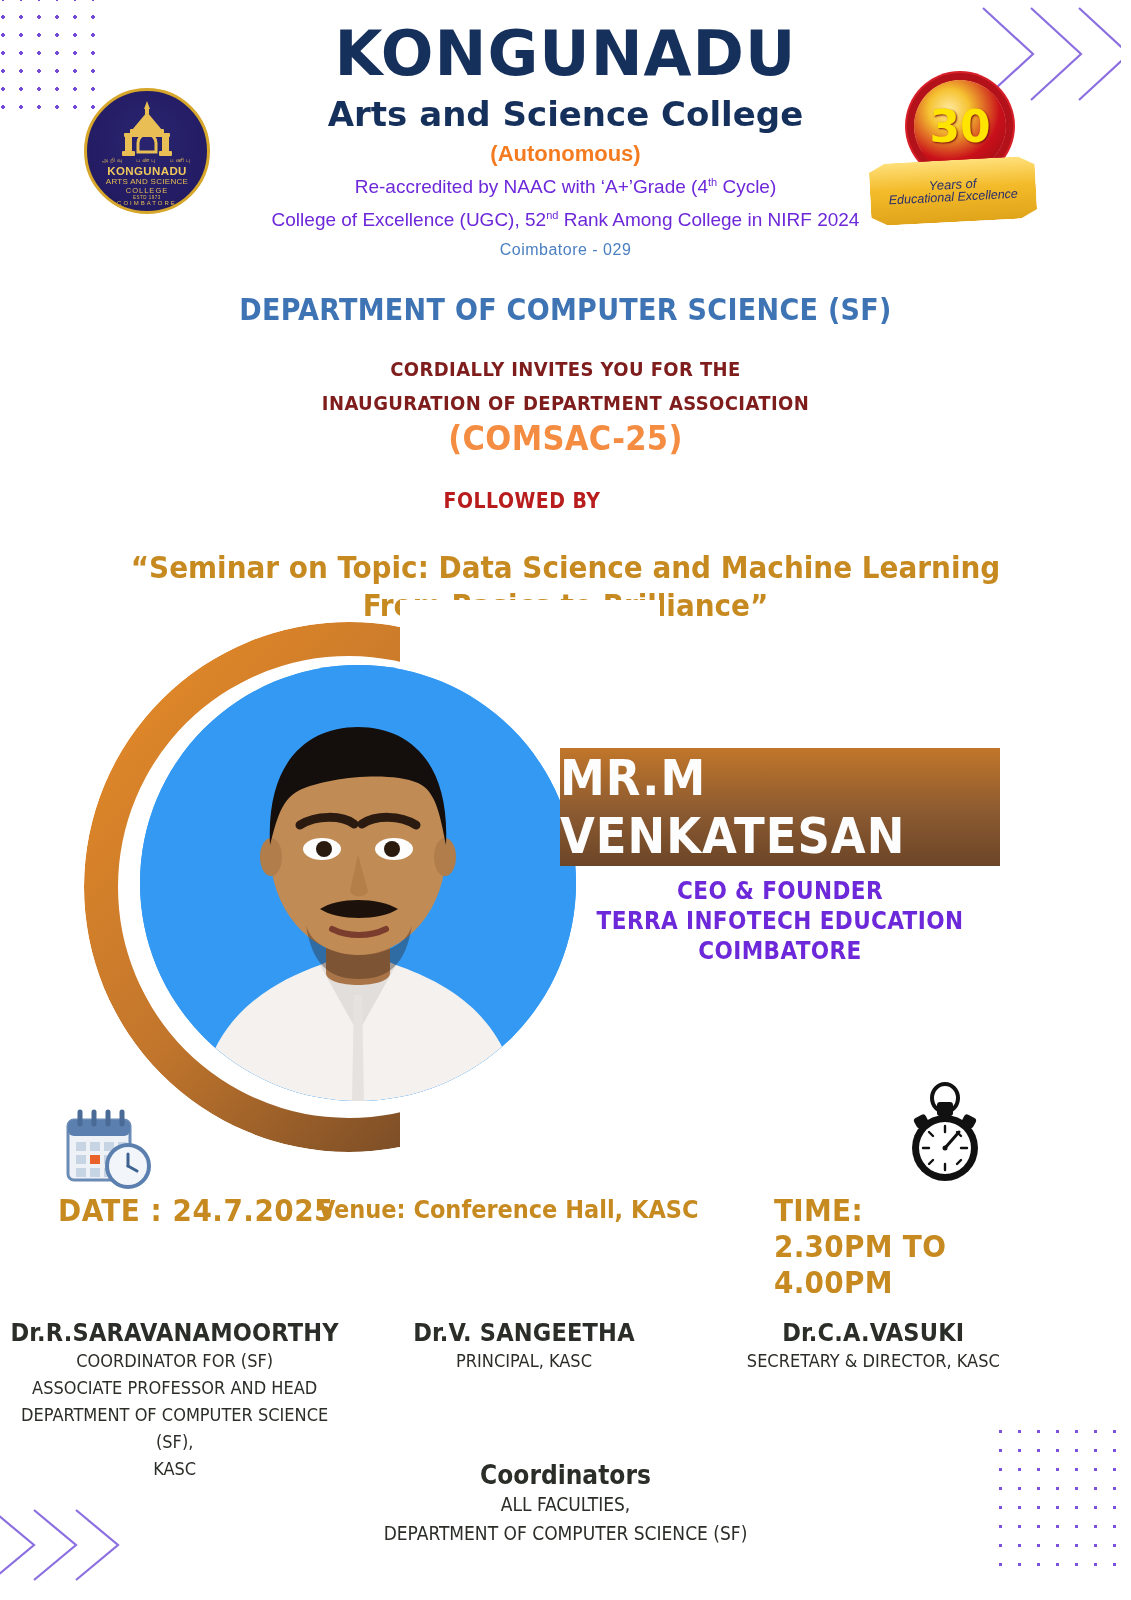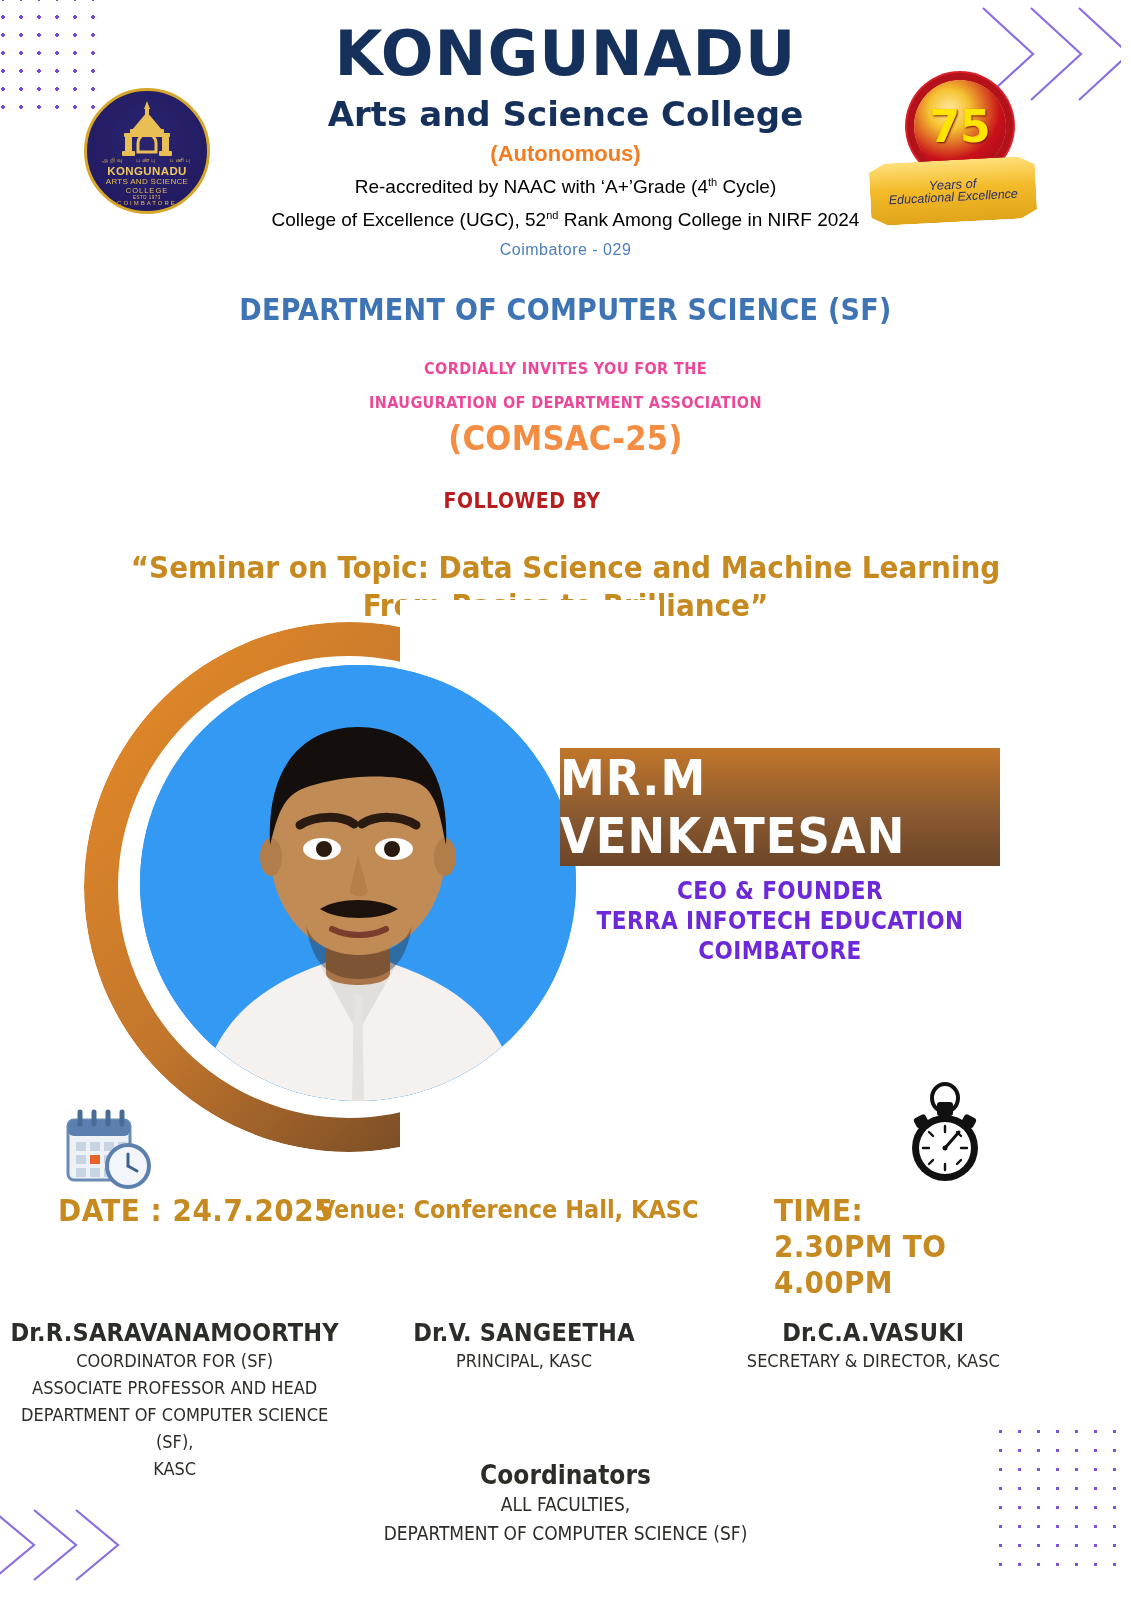--- a/index.html
+++ b/index.html
@@ -26,21 +26,21 @@
   .chev-bl{left:-14px;bottom:10px;}
 
   
   .head{position:absolute;left:0;top:0;width:1131px;text-align:center;}
   .h-college{
     font-size:62px;line-height:64px;font-weight:bold;letter-spacing:1px;
     color:#16305c;margin-top:22px;font-family:"DejaVu Sans", sans-serif;}
   .h-sub{font-size:34px;line-height:44px;font-weight:bold;color:#16305c;margin-top:6px;
     font-family:"DejaVu Sans", sans-serif;}
   .h-auto{font-size:22px;line-height:28px;font-weight:bold;color:#f47b20;margin-top:4px;}
-  .h-line{font-size:19px;line-height:28px;color:#000000;}
+  .h-line{font-size:19px;line-height:28px;color:#6d28d9;}
   .h-line sup{font-size:11px;}
   .h-city{font-size:16px;line-height:30px;color:#4a7fc1;letter-spacing:.5px;}
 
   
   .seal{position:absolute;left:84px;top:88px;width:126px;height:126px;border-radius:50%;
     background:radial-gradient(circle at 50% 40%, #2a2470 0%, #231c63 70%, #1b1650 100%);
     border:3px solid #d6a72b;box-sizing:border-box;overflow:hidden;
     display:flex;flex-direction:column;align-items:center;justify-content:flex-start;}
   .seal .gopuram{margin-top:9px;}
   .seal-tamil{font-size:5.5px;color:#e9bf55;letter-spacing:2px;margin-top:1px;width:100%;
@@ -72,21 +72,21 @@
   .badge .r2{font-size:12.5px;font-style:italic;}
   .badge .tail{position:absolute;width:30px;height:46px;background:#c9101a;top:76px;}
   .badge .tailL{left:60px;clip-path:polygon(0 0,100% 0,100% 100%,50% 74%,0 100%);}
   .badge .tailR{left:100px;clip-path:polygon(0 0,100% 0,100% 100%,50% 74%,0 100%);}
 
   
   .dept{position:absolute;left:0;top:292px;width:1131px;text-align:center;
     font-size:30px;font-weight:bold;color:#3f74b4;letter-spacing:.3px;
     font-family:"DejaVu Sans Condensed","DejaVu Sans", sans-serif;}
   .invite{position:absolute;left:0;top:352px;width:1131px;text-align:center;
-    font-size:16px;line-height:34px;font-weight:bold;color:#ec4899;letter-spacing:.4px;
+    font-size:20px;line-height:34px;font-weight:bold;color:#7f1d1d;letter-spacing:.4px;
     font-family:"DejaVu Sans Condensed","DejaVu Sans", sans-serif;}
   .comsac{position:absolute;left:0;top:418px;width:1131px;text-align:center;
     font-size:34px;font-weight:bold;color:#f48c42;letter-spacing:.3px;
     font-family:"DejaVu Sans Condensed","DejaVu Sans", sans-serif;}
   .followed{position:absolute;left:0;top:489px;width:1044px;text-align:center;
     font-size:21px;font-weight:bold;color:#b91c1c;letter-spacing:.5px;
     font-family:"DejaVu Sans Condensed","DejaVu Sans", sans-serif;}
   .topic{position:absolute;left:0;top:548px;width:1131px;text-align:center;
     font-size:31px;line-height:38px;font-weight:bold;color:#c78a20;
     font-family:"DejaVu Sans Condensed","DejaVu Sans", sans-serif;}
@@ -189,21 +189,21 @@
     <div class="seal-c">COLLEGE</div>
     <div class="seal-e">ESTD 1973</div>
     <div class="seal-b">COIMBATORE</div>
   </div>
 
   <div class="badge">
     <div class="rose-ring"></div>
     <div class="tail tailL"></div>
     <div class="tail tailR"></div>
     <div class="rosette"></div>
-    <div class="n52">75</div>
+    <div class="n52">30</div>
     <div class="ribbon">
       <div>
         <span class="r1">Years of</span>
         <span class="r2">Educational Excellence</span>
       </div>
     </div>
   </div>
 
   <div class="head">
     <div class="h-college">KONGUNADU</div>

